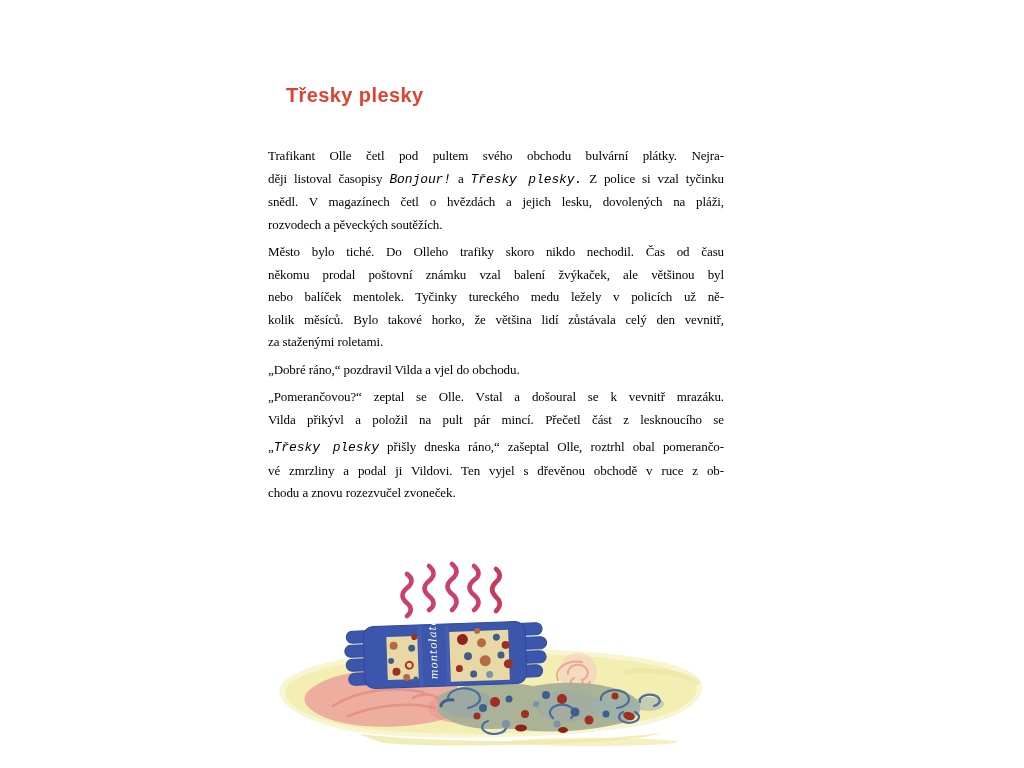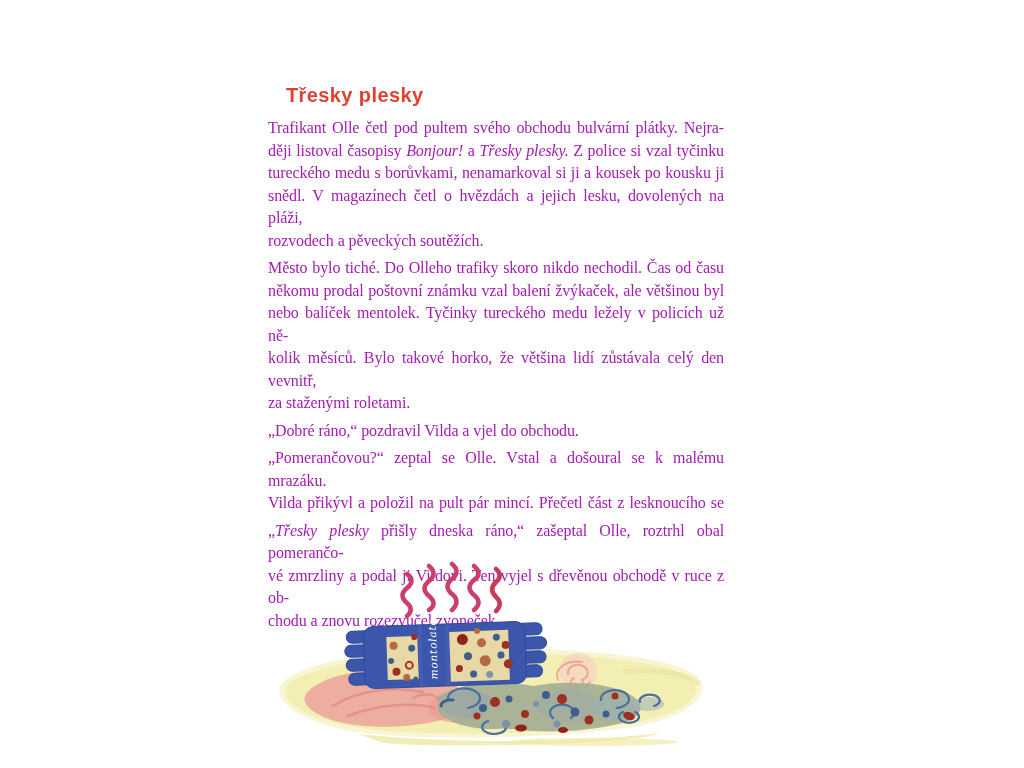--- a/index.html
+++ b/index.html
@@ -1,26 +1,26 @@
 <!DOCTYPE html>
 <html><head>
 <meta charset="utf-8">
 <style>
   html,body{margin:0;padding:0;}
   body{width:1024px;height:768px;background:#ffffff;overflow:hidden;}
   .page{position:relative;width:1024px;height:768px;font-family:"Liberation Serif",serif;background:#ffffff;}
   .title{position:absolute;left:286px;top:84px;margin:0;
          font-family:"Liberation Sans",sans-serif;font-weight:bold;
          font-size:20px;letter-spacing:0.4px;color:#e04232;}
-  .article{position:absolute;left:268px;top:117px;width:456px;
-           color:#a21caf;font-size:16px;line-height:22.5px;letter-spacing:-0.1px;}
+  .article{position:absolute;left:268px;top:145px;width:456px;
+           color:#000000;font-size:13px;line-height:22.5px;letter-spacing:-0.1px;}
   .para{margin:0 0 5px 0;}
   .line{text-align:justify;text-align-last:justify;}
   .line.last{text-align-last:left;}
-  .it{font-style:italic;}
+  .it{font-style:italic;font-family:Liberation Mono, monospace;}
   .illustration{position:absolute;left:263px;top:556px;width:445px;height:192px;}
   
   .dred{fill:#9e2f22;}
   .ddarkred{fill:#8f2318;}
   .drust{fill:#b46a43;}
   .dnavy{fill:#3f5e8c;}
   .dsteel{fill:#7b93a8;}
   .swirl{fill:none;stroke:#4a6f9f;stroke-width:2.2;stroke-linecap:round;}
   .swirl2{fill:none;stroke:#3f5f92;stroke-width:3;stroke-linecap:round;}
   .pinkline{fill:none;stroke:#e18b85;stroke-width:2.6;stroke-linecap:round;opacity:.8;}
@@ -34,36 +34,35 @@
 <body>
 
 <div class="page">
 
   <h1 class="title">Třesky plesky</h1>
 
   <div class="article">
       <div class="para">
         <div class="line"><span>Trafikant Olle četl pod pultem svého obchodu bulvární plátky. Nejra-</span></div>
         <div class="line"><span>ději listoval časopisy </span><span class="it">Bonjour!</span><span> a </span><span class="it">Třesky plesky.</span><span> Z police si vzal tyčinku</span></div>
-        <div class="line"><span>tureckého medu s borůvkami, nenamarkoval si ji a kousek po kousku ji</span></div>
         <div class="line"><span>snědl. V magazínech četl o hvězdách a jejich lesku, dovolených na pláži,</span></div>
         <div class="line last"><span>rozvodech a pěveckých soutěžích.</span></div>
       </div>
       <div class="para">
         <div class="line"><span>Město bylo tiché. Do Olleho trafiky skoro nikdo nechodil. Čas od času</span></div>
         <div class="line"><span>někomu prodal poštovní známku vzal balení žvýkaček, ale většinou byl</span></div>
         <div class="line"><span>nebo balíček mentolek. Tyčinky tureckého medu ležely v policích už ně-</span></div>
         <div class="line"><span>kolik měsíců. Bylo takové horko, že většina lidí zůstávala celý den vevnitř,</span></div>
         <div class="line last"><span>za staženými roletami.</span></div>
       </div>
       <div class="para">
         <div class="line last"><span>„Dobré ráno,“ pozdravil Vilda a vjel do obchodu.</span></div>
       </div>
       <div class="para">
-        <div class="line"><span>„Pomerančovou?“ zeptal se Olle. Vstal a došoural se k malému mrazáku.</span></div>
+        <div class="line"><span>„Pomerančovou?“ zeptal se Olle. Vstal a došoural se k vevnitř mrazáku.</span></div>
         <div class="line"><span>Vilda přikývl a položil na pult pár mincí. Přečetl část z lesknoucího se</span></div>
       </div>
       <div class="para">
         <div class="line"><span>„</span><span class="it">Třesky plesky</span><span> přišly dneska ráno,“ zašeptal Olle, roztrhl obal pomerančo-</span></div>
         <div class="line"><span>vé zmrzliny a podal ji Vildovi. Ten vyjel s dřevěnou obchodě v ruce z ob-</span></div>
         <div class="line last"><span>chodu a znovu rozezvučel zvoneček.</span></div>
       </div>
     </div>
 
   <div class="illustration">

